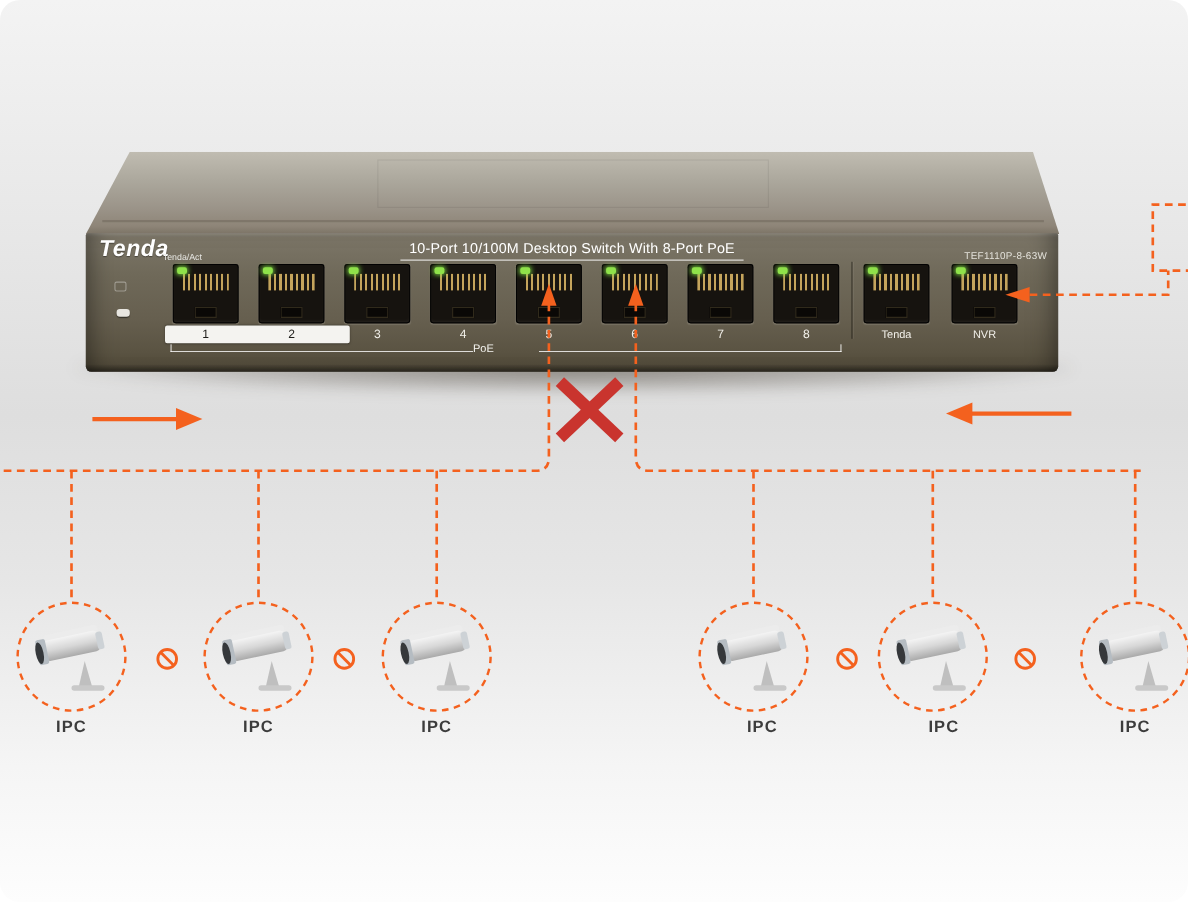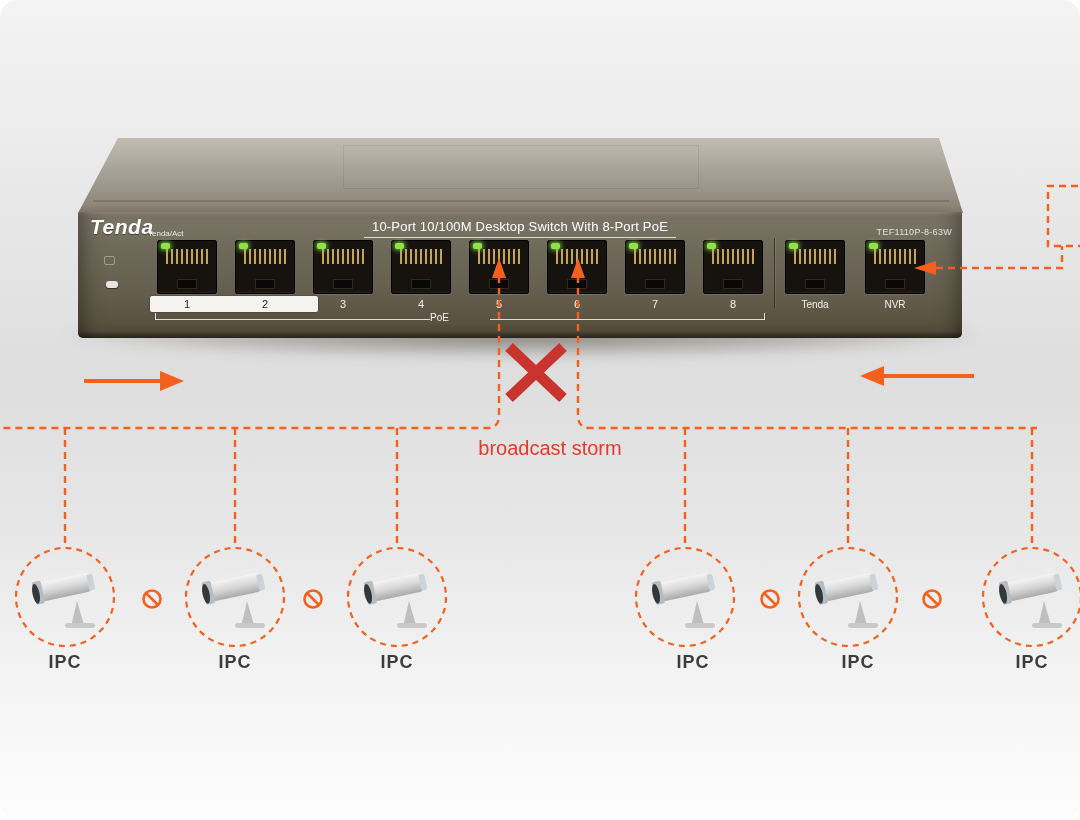--- a/index.html
+++ b/index.html
@@ -64,21 +64,21 @@
 
   .side-mark { position:absolute; left:26px; top:44px; width:9px; height:7px;
     border:1px solid rgba(255,255,255,.35); border-radius:2px; }
   .reset-btn { position:absolute; left:28px; top:69px; width:12px; height:7px; background:#e8e6e0;
     border-radius:3px; box-shadow:0 1px 1px rgba(0,0,0,.5); }
 
   
   .overlay { position:absolute; left:0; top:0; z-index:3; pointer-events:none; }
   .storm { position:absolute; left:438px; top:437px; width:224px; text-align:center;
     font-size:20px; color:#E23A2C; z-index:4; }
-  .ipc { position:absolute; top:652px; width:110px; text-align:center; font-size:18px; font-weight:700;
+  .ipc { position:absolute; top:652px; width:110px; text-align:center; font-size:15px; font-weight:700;
     color:#3c3c3c; letter-spacing:1px; z-index:4; }
 </style>
 </head>
 <body>
 
 <div class="stage">
 
   <div class="switch-shadow"></div>
   <div class="switch-top"></div>
 
@@ -228,21 +228,20 @@
     </g>
 
     <use href="#ipcCam" transform="translate(69,595)"></use>
     <use href="#ipcCam" transform="translate(239,595)"></use>
     <use href="#ipcCam" transform="translate(401,595)"></use>
     <use href="#ipcCam" transform="translate(689,595)"></use>
     <use href="#ipcCam" transform="translate(852,595)"></use>
     <use href="#ipcCam" transform="translate(1036,595)"></use>
   </svg>
 
-  <div class="storm">broadcast storm</div>
 
   <div class="ipc" style="left:10px">IPC</div>
   <div class="ipc" style="left:180px">IPC</div>
   <div class="ipc" style="left:342px">IPC</div>
   <div class="ipc" style="left:638px">IPC</div>
   <div class="ipc" style="left:803px">IPC</div>
   <div class="ipc" style="left:977px">IPC</div>
 
 </div>
 

